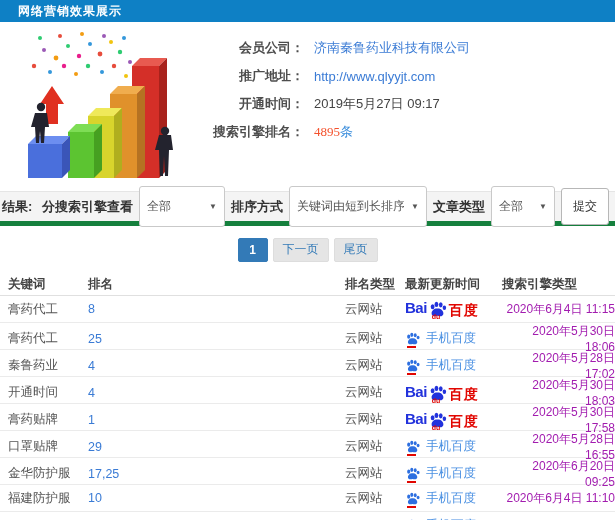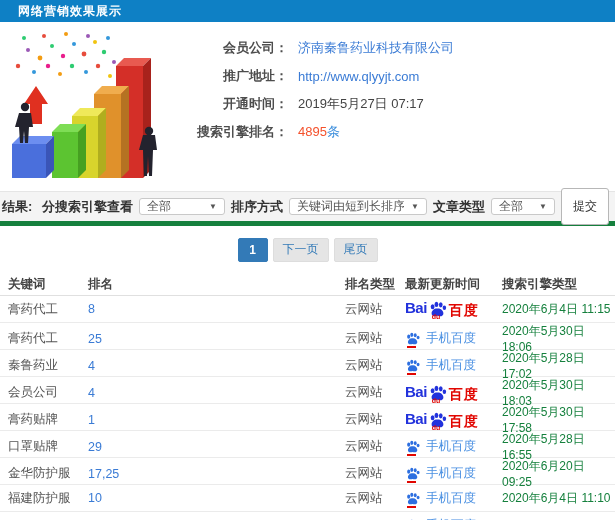--- a/index.html
+++ b/index.html
@@ -8,39 +8,39 @@
     width:615px; height:520px; overflow:hidden; position:relative;
     background:#fff; font-family:"Liberation Sans","DejaVu Sans",sans-serif;
     color:#555;
   }
   
   .app-header {
     height:22px; background:#0e80c5; color:#fff; font-size:12px; font-weight:bold;
     line-height:22px; padding-left:18px; letter-spacing:1px;
   }
   
-  .info-section { height:169px; display:flex; background:#fff; }
+  .info-section { height:169px; display:flex; background:#fff;padding-left:16px; }
   .chart-art { width:170px; height:160px; margin-top:6px; flex:0 0 170px; }
   .info-fields { padding-top:12px; }
   .info-row { display:flex; align-items:center; height:28px; font-size:13px; }
   .info-label { width:118px; text-align:right; color:#4d4d4d; font-weight:bold; flex:0 0 118px; }
   .info-value { margin-left:10px; color:#444; }
   .info-value.link { color:#3a7bd5; cursor:pointer; }
-  .num-red { color:#f4512c; }
+  .num-red { color:#f4512c;font-family:Liberation Serif, serif; }
   .unit-blue { color:#3a8ddc; }
   
   .filter-bar {
     height:35px; background:#f4f4f4; border-top:1px solid #e5e5e5; border-bottom:5px solid #15803d;
     display:flex; align-items:center; padding:0 6px 0 2px; font-size:13px;
   }
   .filter-title { font-weight:bold; color:#333; }
   .filter-controls { margin-left:auto; display:flex; align-items:center; gap:6px; }
   .filter-label { font-weight:bold; color:#333; white-space:nowrap; }
   .select-box {
-    height:17px; background:#fff; border:1px solid #c9c9c9; border-radius:3px;
+    height:41px; background:#fff; border:1px solid #c9c9c9; border-radius:3px;
     display:flex; align-items:center; padding:0 7px; font-size:12px; color:#555; cursor:pointer;
   }
   .select-box .sel-val { flex:1; white-space:nowrap; overflow:hidden; }
   .select-box .chev { font-size:8px; color:#555; margin-left:7px; }
   .sel-engine { width:86px; } .sel-sort { width:138px; } .sel-article { width:64px; }
   .submit-btn {
     height:37px; padding:0 11px; background:#fff; border:1px solid #b7b7b7; border-radius:3px;
     font-size:12px; color:#333; cursor:pointer; font-family:inherit;
   }
   
@@ -53,21 +53,21 @@
   .page-btn.active { background:#337ab7; border-color:#337ab7; color:#fff; font-weight:bold; }
   
   .data-table { width:615px; font-size:12.5px; }
   .t-head, .t-row {
     display:grid; grid-template-columns:80px 257px 60px 97px auto;
     padding-left:8px; align-items:center;
   }
   .t-head { height:23px; font-weight:bold; color:#444; border-bottom:1px solid #e0e0e0; }
   .t-row { height:27px; border-bottom:1px solid #ebebeb; color:#555; }
   .rank-link { color:#3a7bd5; cursor:pointer; }
-  .date-cell { color:#15803d; font-size:12px; }
+  .date-cell { color:#a21caf; font-size:12px;text-align:right; }
   
   .bd-big { display:flex; align-items:flex-start; font-weight:bold; line-height:1; }
   .bd-bai { color:#2232dc; font-size:15px; letter-spacing:-0.5px; }
   .paw-wrap { position:relative; width:20px; height:18px; margin:0 0 0 1px; }
   .paw-wrap .du-txt {
     position:absolute; left:4px; bottom:-2px; font-size:7px; color:#e10601; font-weight:bold;
   }
   .bd-cn { color:#e10601; font-size:14px; margin-left:1px; margin-top:3px; letter-spacing:1px; }
   
   .bd-mob { display:flex; align-items:center; line-height:1; }
@@ -157,21 +157,21 @@
       <div class="info-row">
         <span class="info-label">会员公司：</span>
         <span class="info-value link">济南秦鲁药业科技有限公司</span>
       </div>
       <div class="info-row">
         <span class="info-label">推广地址：</span>
         <span class="info-value link">http://www.qlyyjt.com</span>
       </div>
       <div class="info-row">
         <span class="info-label">开通时间：</span>
-        <span class="info-value">2019年5月27日 07:17</span>
+        <span class="info-value">2019年5月27日 09:17</span>
       </div>
       <div class="info-row">
         <span class="info-label">搜索引擎排名：</span>
         <span class="info-value">
           <span class="num-red">4895</span><span class="unit-blue">条</span>
         </span>
       </div>
     </div>
   </div>
 
@@ -276,21 +276,21 @@
           </svg>
           <span class="red-bar"></span>
         </span>
         <span class="mob-label">手机百度</span>
       </span>
     </span>
     <span class="date-cell">2020年5月28日 17:02</span>
   </div>
 
   <div class="t-row">
-    <span>会员公司</span>
+    <span>开通时间</span>
     <span class="rank-link">4</span>
     <span>云网站</span>
     <span>
       <span class="bd-big">
         <span class="bd-bai">Bai</span>
         <span class="paw-wrap">
           <svg width="20" height="18" viewBox="0 0 26 22" fill="#2232dc">
             <ellipse cx="6" cy="8" rx="2.5" ry="3.3"></ellipse>
                   <ellipse cx="11" cy="5" rx="2.5" ry="3.4"></ellipse>
             <ellipse cx="16.6" cy="5.6" rx="2.4" ry="3.3"></ellipse>

